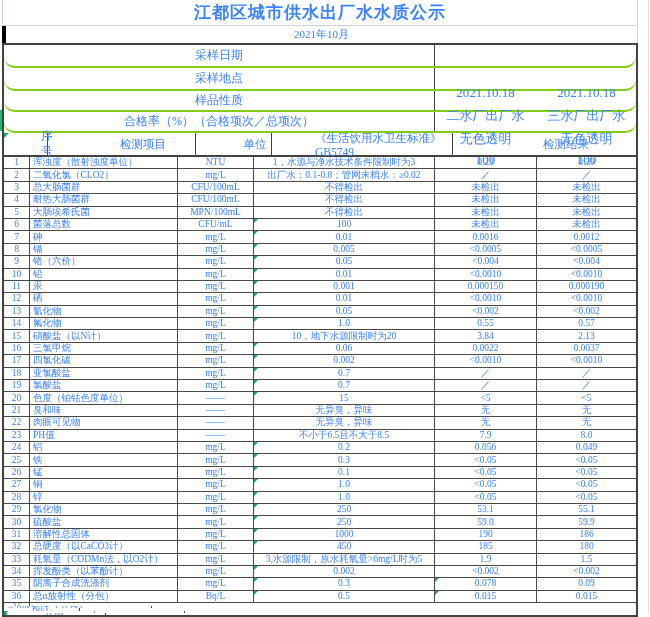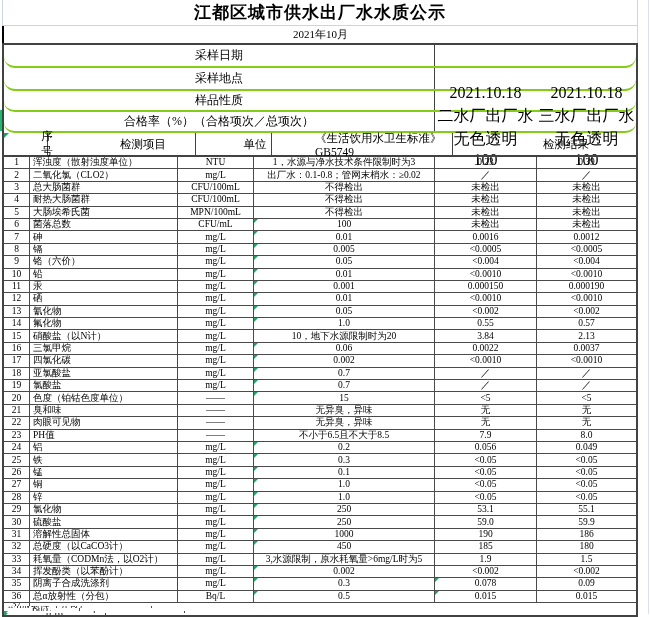--- a/index.html
+++ b/index.html
@@ -1,48 +1,48 @@
 <!DOCTYPE html>
 <html><head>
 <meta charset="utf-8">
 <style>
   html,body{margin:0;padding:0;background:#fff;}
   .sheet{
     position:relative;width:650px;height:617px;background:#ffffff;
-    font-family:"Liberation Serif","DejaVu Serif",serif;color:#000000;overflow:hidden;
+    font-family:"Liberation Serif","DejaVu Serif",serif;color:#3b82f6;overflow:hidden;
   }
   
   .titlebar{
     position:absolute;left:2px;top:0;width:636px;height:26px;
     border-left:1px solid #ccd4e0;border-right:1px solid #ccd4e0;border-bottom:1px solid #ccd4e0;
     display:flex;align-items:center;justify-content:center;
     font-size:17px;font-weight:bold;letter-spacing:1px;box-sizing:border-box;
   }
   .monthbar{
     position:absolute;left:2px;top:26px;width:636px;height:17px;
-    border-left:2px solid #000000;border-right:1px solid #ccd4e0;
+    border-left:4px solid #000000;border-right:1px solid #ccd4e0;
     display:flex;align-items:center;justify-content:center;font-size:11px;box-sizing:border-box;
   }
   
   .margin-gridline{position:absolute;top:0;left:648px;width:1px;height:614px;background:#dbe1ea;}
 
   
   .maintable{
     position:absolute;left:2px;top:43px;width:636px;box-sizing:border-box;
     border:2px solid #424242;background:#fff;
   }
   .inforow{display:flex;height:21px;border-bottom:2px solid #84cc16;box-sizing:border-box;border-radius:11px;}
   .inforow.tall{height:23px;}
   .inforow .lbl{
     width:431px;border-right:1px solid #424242;display:flex;align-items:center;justify-content:center;
     font-size:12px;box-sizing:border-box;
   }
   .inforow .val{
     width:102px;border-right:1px solid #424242;display:flex;align-items:center;justify-content:center;
-    font-size:16px;box-sizing:border-box;margin-top:48px;
+    font-size:13px;box-sizing:border-box;margin-top:48px;
   }
   .inforow .val:last-child{border-right:none;flex:1;}
 
   .headrow{display:flex;height:24px;border-bottom:2px solid #424242;box-sizing:border-box;position:relative;}
   .headrow .hc{
     border-right:1px solid #424242;display:flex;align-items:center;justify-content:center;
     font-size:11.5px;box-sizing:border-box;position:relative;padding-left:43px;
   }
   .hc.c-no{width:26px;}
   .hc.c-item{width:148px;}

